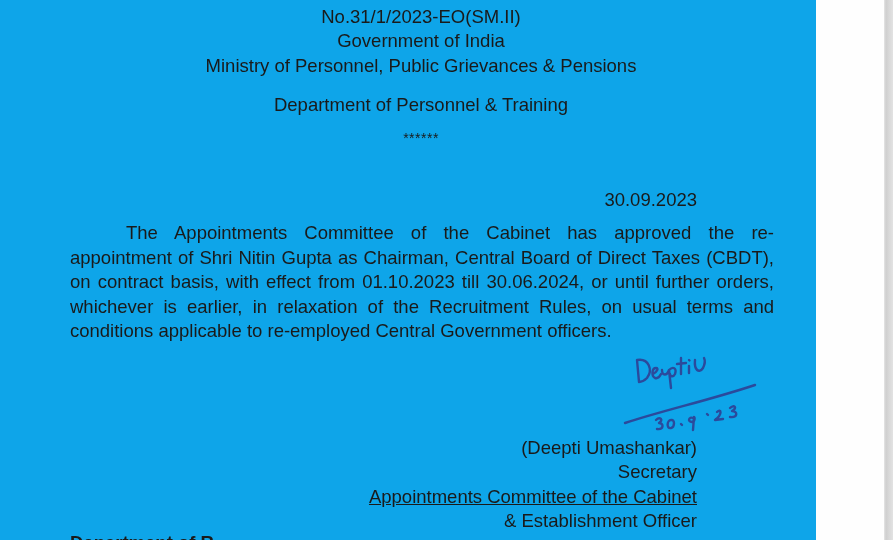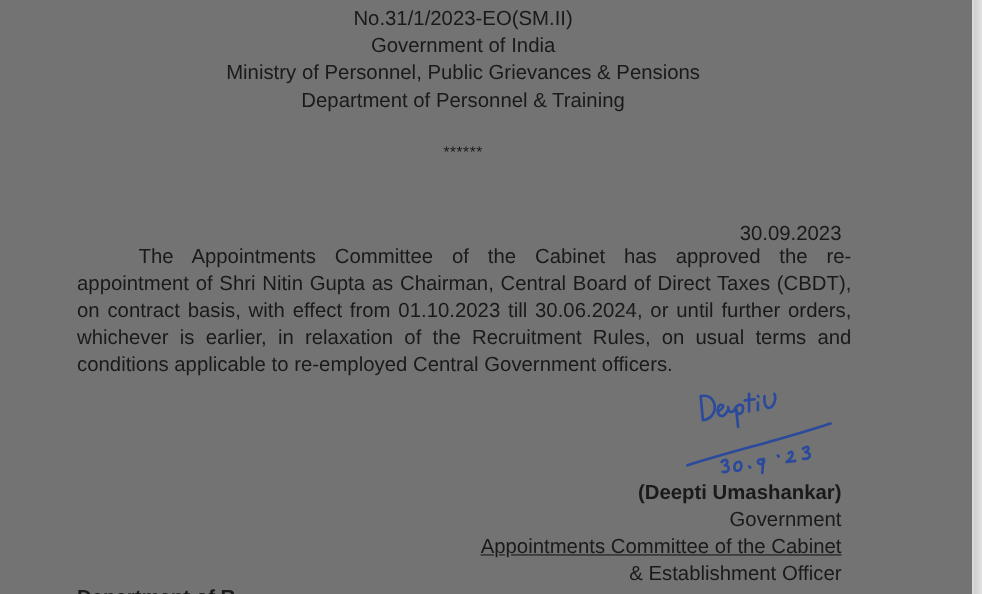--- a/index.html
+++ b/index.html
@@ -2,21 +2,21 @@
 <html><head>
   <meta charset="utf-8">
   <style>
     html, body { margin: 0; padding: 0; }
     body {
       width: 893px; height: 540px; overflow: hidden; position: relative;
       background: #fefefe;
       font-family: "Liberation Sans", sans-serif;
       color: #1a1a1a;
     }
-    .page { position: absolute; left: 0; top: 0; width: 884px; height: 540px; background: #737373; }
+    .page { position: absolute; left: 0; top: 0; width: 816px; height: 540px; background: #0ea5e9; }
     .edge { position: absolute; right: 0; top: 0; width: 9px; height: 540px;
       background: linear-gradient(to right, #e6e6e6 0, #cfcfcf 2px, #d8d8d8 5px, #e3e3e3 9px); }
     .line { position: absolute; font-size: 18.5px; line-height: 24.5px; white-space: nowrap; }
     .center { left: 0; width: 842px; text-align: center; }
     .right { right: 119px; text-align: right; }
     .stars { font-size: 14px; letter-spacing: 0.5px; }
     .para { position: absolute; left: 70px; top: 221px; width: 704px;
       font-size: 18.5px; line-height: 24.6px; text-align: justify; }
     .para .pl { display: block; text-align: justify; text-align-last: justify; }
     .para .pl.last { text-align-last: left; }
@@ -25,24 +25,24 @@
     .cut { position: absolute; left: 70px; top: 532px; font-size: 18.5px; font-weight: bold; white-space: nowrap; }
   </style>
 </head>
 <body>
 
 <div class="page">
 
   <div class="line center" style="top:5px;">No.31/1/2023-EO(SM.II)</div>
   <div class="line center" style="top:29px;">Government of India</div>
   <div class="line center" style="top:54px;">Ministry of Personnel, Public Grievances &amp; Pensions</div>
-  <div class="line center" style="top:79px;">Department of Personnel &amp; Training</div>
+  <div class="line center" style="top:93px;">Department of Personnel &amp; Training</div>
   <div class="line center stars" style="top:126px;">******</div>
 
-  <div class="line right" style="top:188px;margin-top:12px;">30.09.2023</div>
+  <div class="line right" style="top:188px;">30.09.2023</div>
 
   <div class="para">
     <span class="pl indent">The Appointments Committee of the Cabinet has approved the re-</span>
     <span class="pl">appointment of Shri Nitin Gupta as Chairman, Central Board of Direct Taxes (CBDT),</span>
     <span class="pl">on contract basis, with effect from 01.10.2023 till 30.06.2024, or until further orders,</span>
     <span class="pl">whichever is earlier, in relaxation of the Recruitment Rules, on usual terms and</span>
     <span class="pl last">conditions applicable to re-employed Central Government officers.</span>
   </div>
 
   <svg class="sig" viewBox="0 0 150 95">
@@ -65,21 +65,21 @@
       <path d="M41 80 C45 76 49 80 44 83 C49 83 49 90 42 89"></path>
       <path d="M56 80 C52 80 51 89 56 88 C60 87 60 79 56 80"></path>
       <path d="M66 84 L67 85"></path>
       <path d="M78 78 C74 76 72 82 77 82 C80 82 80 77 79 77 L78 90"></path>
       <path d="M92 74 L93 75"></path>
       <path d="M102 72 C106 68 108 74 100 80 L108 79"></path>
       <path d="M115 68 C119 64 123 68 117 71 C123 71 123 78 115 77"></path>
     </g>
   </svg>
 
-  <div class="line right" style="top:436px;font-weight:bold;">(Deepti Umashankar)</div>
-  <div class="line right" style="top:460px;">Government</div>
+  <div class="line right" style="top:436px;">(Deepti Umashankar)</div>
+  <div class="line right" style="top:460px;">Secretary</div>
   <div class="line right" style="top:485px;text-decoration:underline;">Appointments Committee of the Cabinet</div>
   <div class="line right" style="top:509px;margin-left:12px;">&amp; Establishment Officer</div>
 
   <div class="cut">Department of R</div>
 </div>
 
 <div class="edge"></div>
 
 </body></html>

